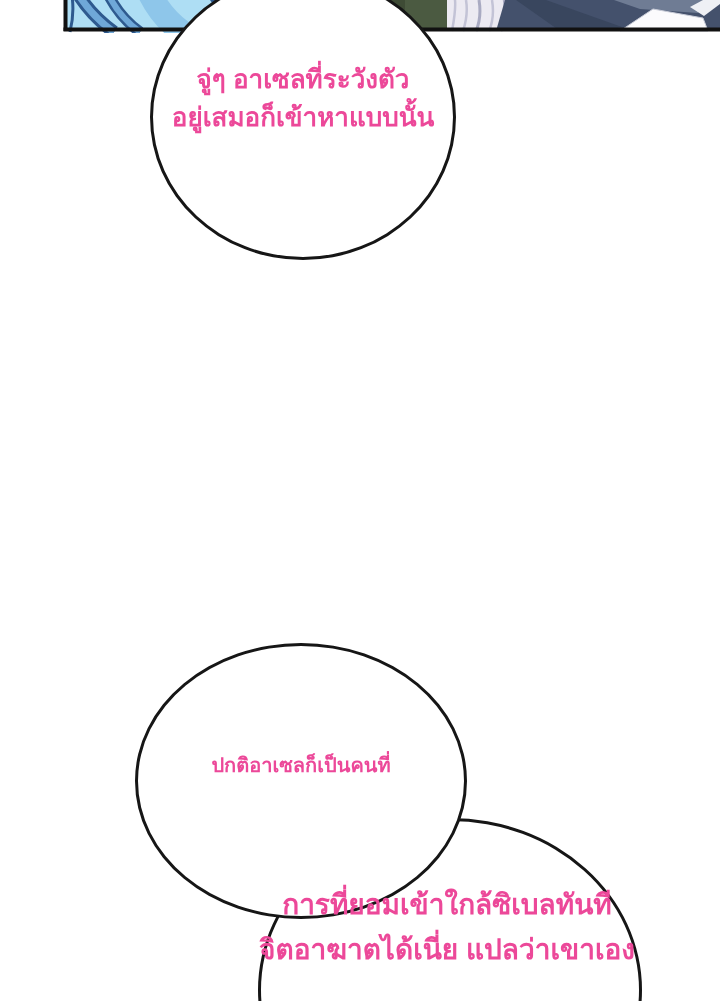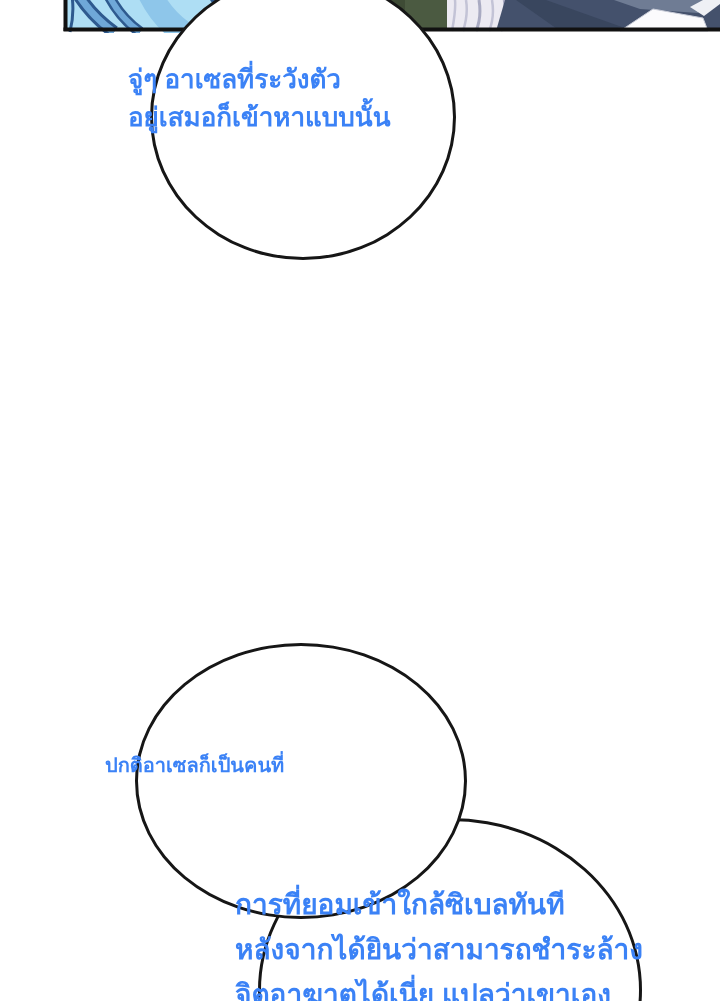--- a/index.html
+++ b/index.html
@@ -27,22 +27,22 @@
     border: 3px solid #161616;
     border-radius: 50%;
     box-sizing: border-box;
   }
   .bubble-top    { left: 150px; top: -26px; width: 306px; height: 286px; z-index: 2; }
   .bubble-bottom { left: 258px; top: 818px; width: 384px; height: 344px; z-index: 2; }
   .bubble-middle { left: 135px; top: 643px; width: 332px; height: 276px; z-index: 3; }
   .speech-text {
     position: absolute;
     z-index: 4;
-    text-align: left;
-    color: #3b82f6;
+    text-align: center;
+    color: #ec4899;
     font-weight: 700;
     white-space: nowrap;
   }
   .speech-text .line { display: block; }
   .text-top    { left: 128px; top: 60px;  width: 350px; font-size: 26px; line-height: 38px; }
   .text-middle { left: 105px; top: 744px; width: 392px; font-size: 20px; line-height: 42px; }
   .text-bottom { left: 235px; top: 882px; width: 424px; font-size: 28px; line-height: 45px; }
 </style>
 </head>
 <body>
@@ -91,17 +91,16 @@
     <span class="line">จู่ๆ อาเซลที่ระวังตัว</span>
     <span class="line">อยู่เสมอก็เข้าหาแบบนั้น</span>
   </div>
 
   <div class="speech-text text-middle">
     <span class="line">ปกติอาเซลก็เป็นคนที่</span>
   </div>
 
   <div class="speech-text text-bottom">
     <span class="line">การที่ยอมเข้าใกล้ซิเบลทันที</span>
-    <span class="line">หลังจากได้ยินว่าสามารถชำระล้าง</span>
     <span class="line">จิตอาฆาตได้เนี่ย แปลว่าเขาเอง</span>
   </div>
 
 </div>
 
 </body></html>

